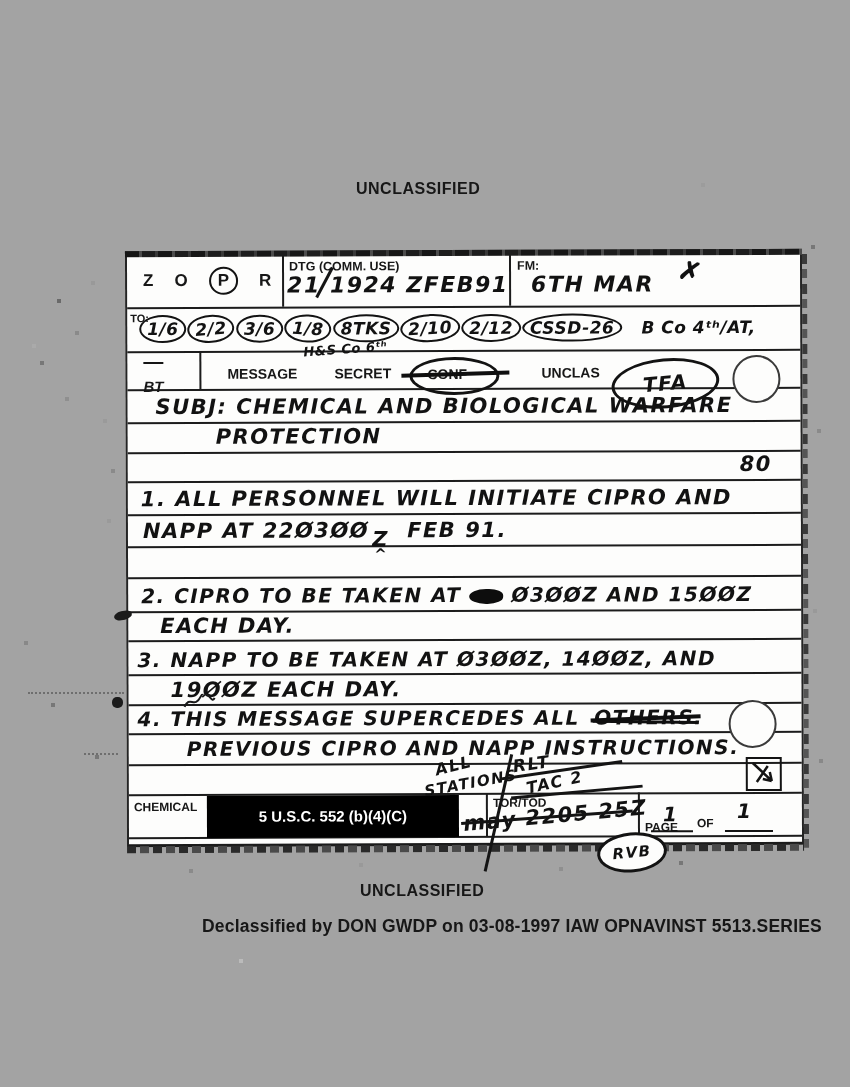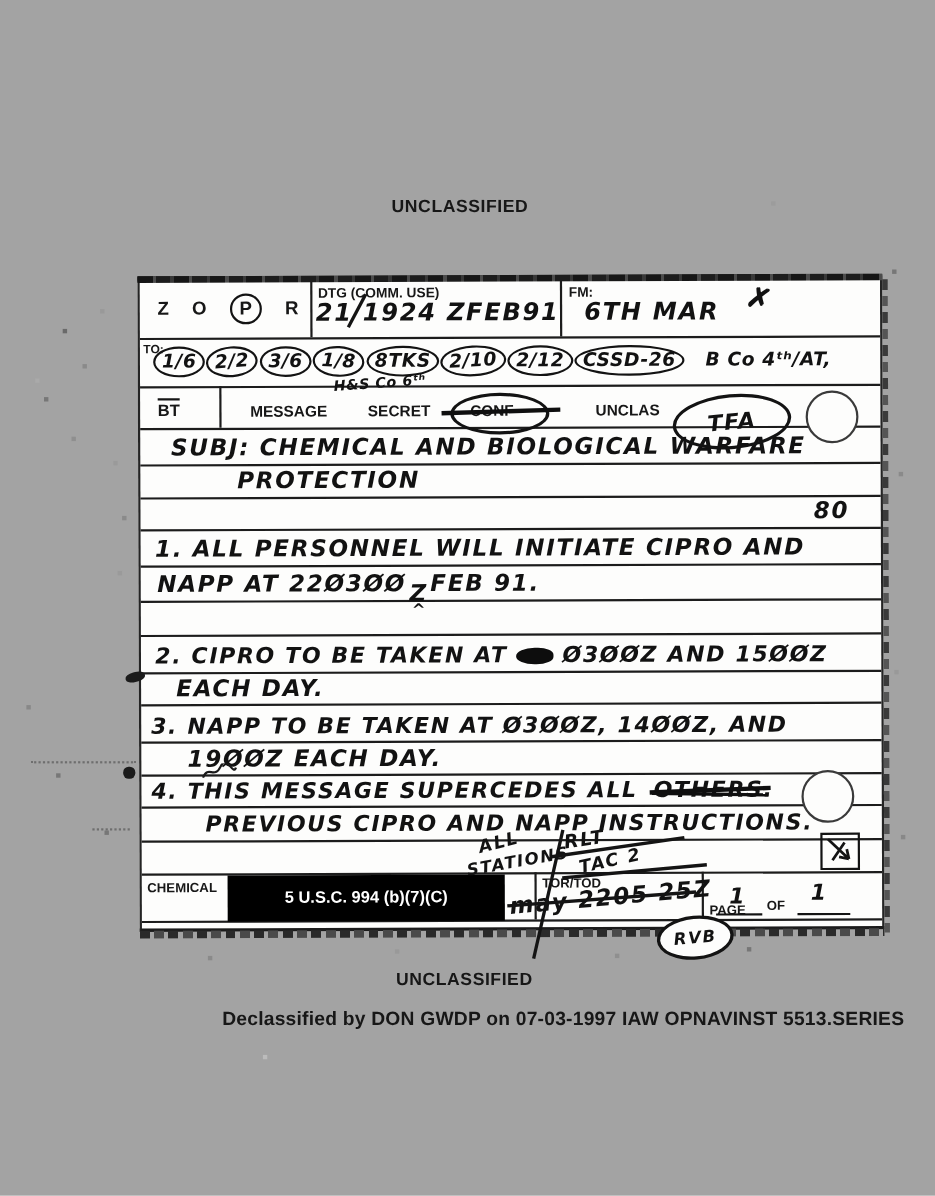--- a/index.html
+++ b/index.html
@@ -120,21 +120,21 @@
       <span class="circ">3/6</span>
       <span class="circ" style="transform:rotate(3deg);">1/8</span>
       <span class="circ">8TKS</span>
       <span class="circ" style="transform:rotate(-3deg);">2/10</span>
       <span class="circ">2/12</span>
       <span class="circ">CSSD-26</span>
       <span style="font-size:17px; margin-left:18px;">B Co 4ᵗʰ/AT,</span>
     </div>
     <div class="abs hw" style="left:176px; top:86px; font-size:13px; letter-spacing:0.5px; transform:rotate(-4deg); z-index:4;">H&amp;S Co 6ᵗʰ</div>
 
-    <div class="abs pr" style="left:16px; top:106px; font-size:15px; border-top:2px solid #151515; padding-top:1px;">BT</div>
+    <div class="abs pr" style="left:16px; top:106px; font-size:15px; border-top:2px solid #151515; padding-top:14px;font-style:italic;">BT</div>
     <div class="abs pr" style="left:100px; top:110px; font-size:14px;">MESSAGE</div>
     <div class="abs pr" style="left:207px; top:110px; font-size:14px;">SECRET</div>
     <div class="abs" style="left:300px; top:110px;">
       <span class="pr" style="font-size:14px;">CONF</span>
       <span class="ellipse" style="left:-18px; top:-8px; width:84px; height:32px;"></span>
       <span class="abs" style="left:-26px; top:7px; width:108px; height:4px; background:#0f0f0f; transform:rotate(-1.5deg);"></span>
     </div>
     <div class="abs pr" style="left:414px; top:110px; font-size:14px;">UNCLAS</div>
     <div class="abs" style="left:484px; top:104px; width:102px; height:44px; border:3px solid #131313; border-radius:50%;
                 transform:rotate(-5deg); display:flex; align-items:center; justify-content:center; z-index:4;">
@@ -145,21 +145,21 @@
     <div class="abs hw" style="left:28px; top:139px; font-size:21px;">SUBJ: CHEMICAL AND BIOLOGICAL WARFARE</div>
     <div class="abs hw" style="left:88px; top:169px; font-size:21px;">PROTECTION</div>
     <div class="abs hw" style="left:612px; top:198px; font-size:21px;">80</div>
 
     <div class="abs hw" style="left:13px; top:231px; font-size:21px;">1. ALL PERSONNEL WILL INITIATE CIPRO AND</div>
     <div class="abs hw" style="left:15px; top:263px; font-size:21px;">
       <span>NAPP AT 22Ø3ØØ</span><span style="position:relative; display:inline-block; width:22px;">
         <span style="position:absolute; left:3px; top:-10px;"></span>
         <span style="position:absolute; left:3px; top:-10px;">Z</span>
         <span style="position:absolute; left:5px; top:8px; font-size:15px;">^</span>
-      </span><span style="margin-left:0;">FEB 91.</span>
+      </span><span style="margin-left:16px;">FEB 91.</span>
     </div>
 
     <div class="abs hw" style="left:13px; top:328px; font-size:20px;">
       <span>2. CIPRO TO BE TAKEN AT</span><span class="blob"></span><span>Ø3ØØZ AND 15ØØZ</span>
     </div>
     <div class="abs hw" style="left:32px; top:358px; font-size:21px;font-style:italic;">EACH DAY.</div>
 
     <div class="abs hw" style="left:9px; top:392px; font-size:20px;">3. NAPP TO BE TAKEN AT Ø3ØØZ, 14ØØZ, AND</div>
     <div class="abs hw" style="left:42px; top:422px; font-size:21px;">19ØØZ EACH DAY.</div>
 
@@ -179,21 +179,21 @@
     <div class="abs hw" style="left:397px; top:518px; font-size:16px; transform:rotate(-12deg); z-index:5;">TAC 2</div>
     <div class="stroke" style="left:372px; top:514px; width:122px; transform:rotate(-8deg); z-index:5;"></div>
 
     <div class="abs" style="left:617px; top:503px; width:32px; height:30px; border:2.5px solid #131313;">
       <svg width="32" height="30" viewBox="0 0 32 30">
         <path d="M5 4 L24 22 M24 22 L15 20 M24 22 L22 13 M20 7 L9 23" fill="none" stroke="#141414" stroke-width="2.5"></path>
       </svg>
     </div>
 
     <div class="abs pr" style="left:5px; top:544px; font-size:12px;">CHEMICAL</div>
-    <div class="abs redact" style="left:78px; top:540px; width:252px; height:42px; line-height:42px; font-size:15px; z-index:3;">5 U.S.C. 994 (b)(7)(C)</div>
+    <div class="abs redact" style="left:78px; top:540px; width:252px; height:42px; line-height:42px; font-size:15px; z-index:3;">5 U.S.C. 552 (b)(4)(C)</div>
     <div class="abs pr" style="left:364px; top:541px; font-size:12px;">TOR/TOD</div>
     <div class="abs hw" style="left:334px; top:549px; font-size:21px; transform:rotate(-5deg); z-index:4;">may 2205 25Z</div>
     <div class="stroke" style="left:332px; top:561px; width:172px; transform:rotate(-4deg); z-index:4;"></div>
     <div class="stroke" style="left:382px; top:536px; width:132px; transform:rotate(-5deg); z-index:4;"></div>
     <div class="stroke-v" style="left:368px; top:498px; height:120px; transform:rotate(13deg); z-index:4;"></div>
     <div class="abs pr" style="left:516px; top:541px; font-size:12px;margin-top:25px;">PAGE</div>
     <div class="abs hw" style="left:534px; top:548px; font-size:20px;">1</div>
     <div class="abs pr" style="left:568px; top:562px; font-size:12px;">OF</div>
     <div class="abs hw" style="left:608px; top:545px; font-size:20px;">1</div>
     <div class="stroke" style="left:522px; top:576px; width:42px; border-top-width:2px;"></div>
@@ -204,15 +204,15 @@
       <span class="hw" style="font-size:15px;">RVB</span>
     </div>
   </div>
 
   <div class="dotted" style="left:28px; top:692px; width:96px;"></div>
   <div class="dotted" style="left:84px; top:753px; width:34px;"></div>
   <div class="smudge" style="left:114px; top:611px; width:18px; height:9px; transform:rotate(-14deg);"></div>
   <div class="smudge" style="left:112px; top:697px; width:11px; height:11px;"></div>
 
   <div class="abs pr title" style="left:360px; top:882px;">UNCLASSIFIED</div>
-  <div class="abs pr declass" style="left:202px; top:916px;">Declassified by DON GWDP on 07-03-1997 IAW OPNAVINST 5513.SERIES</div>
+  <div class="abs pr declass" style="left:202px; top:916px;">Declassified by DON GWDP on 03-08-1997 IAW OPNAVINST 5513.SERIES</div>
 
 </div>
 
 </body></html>

